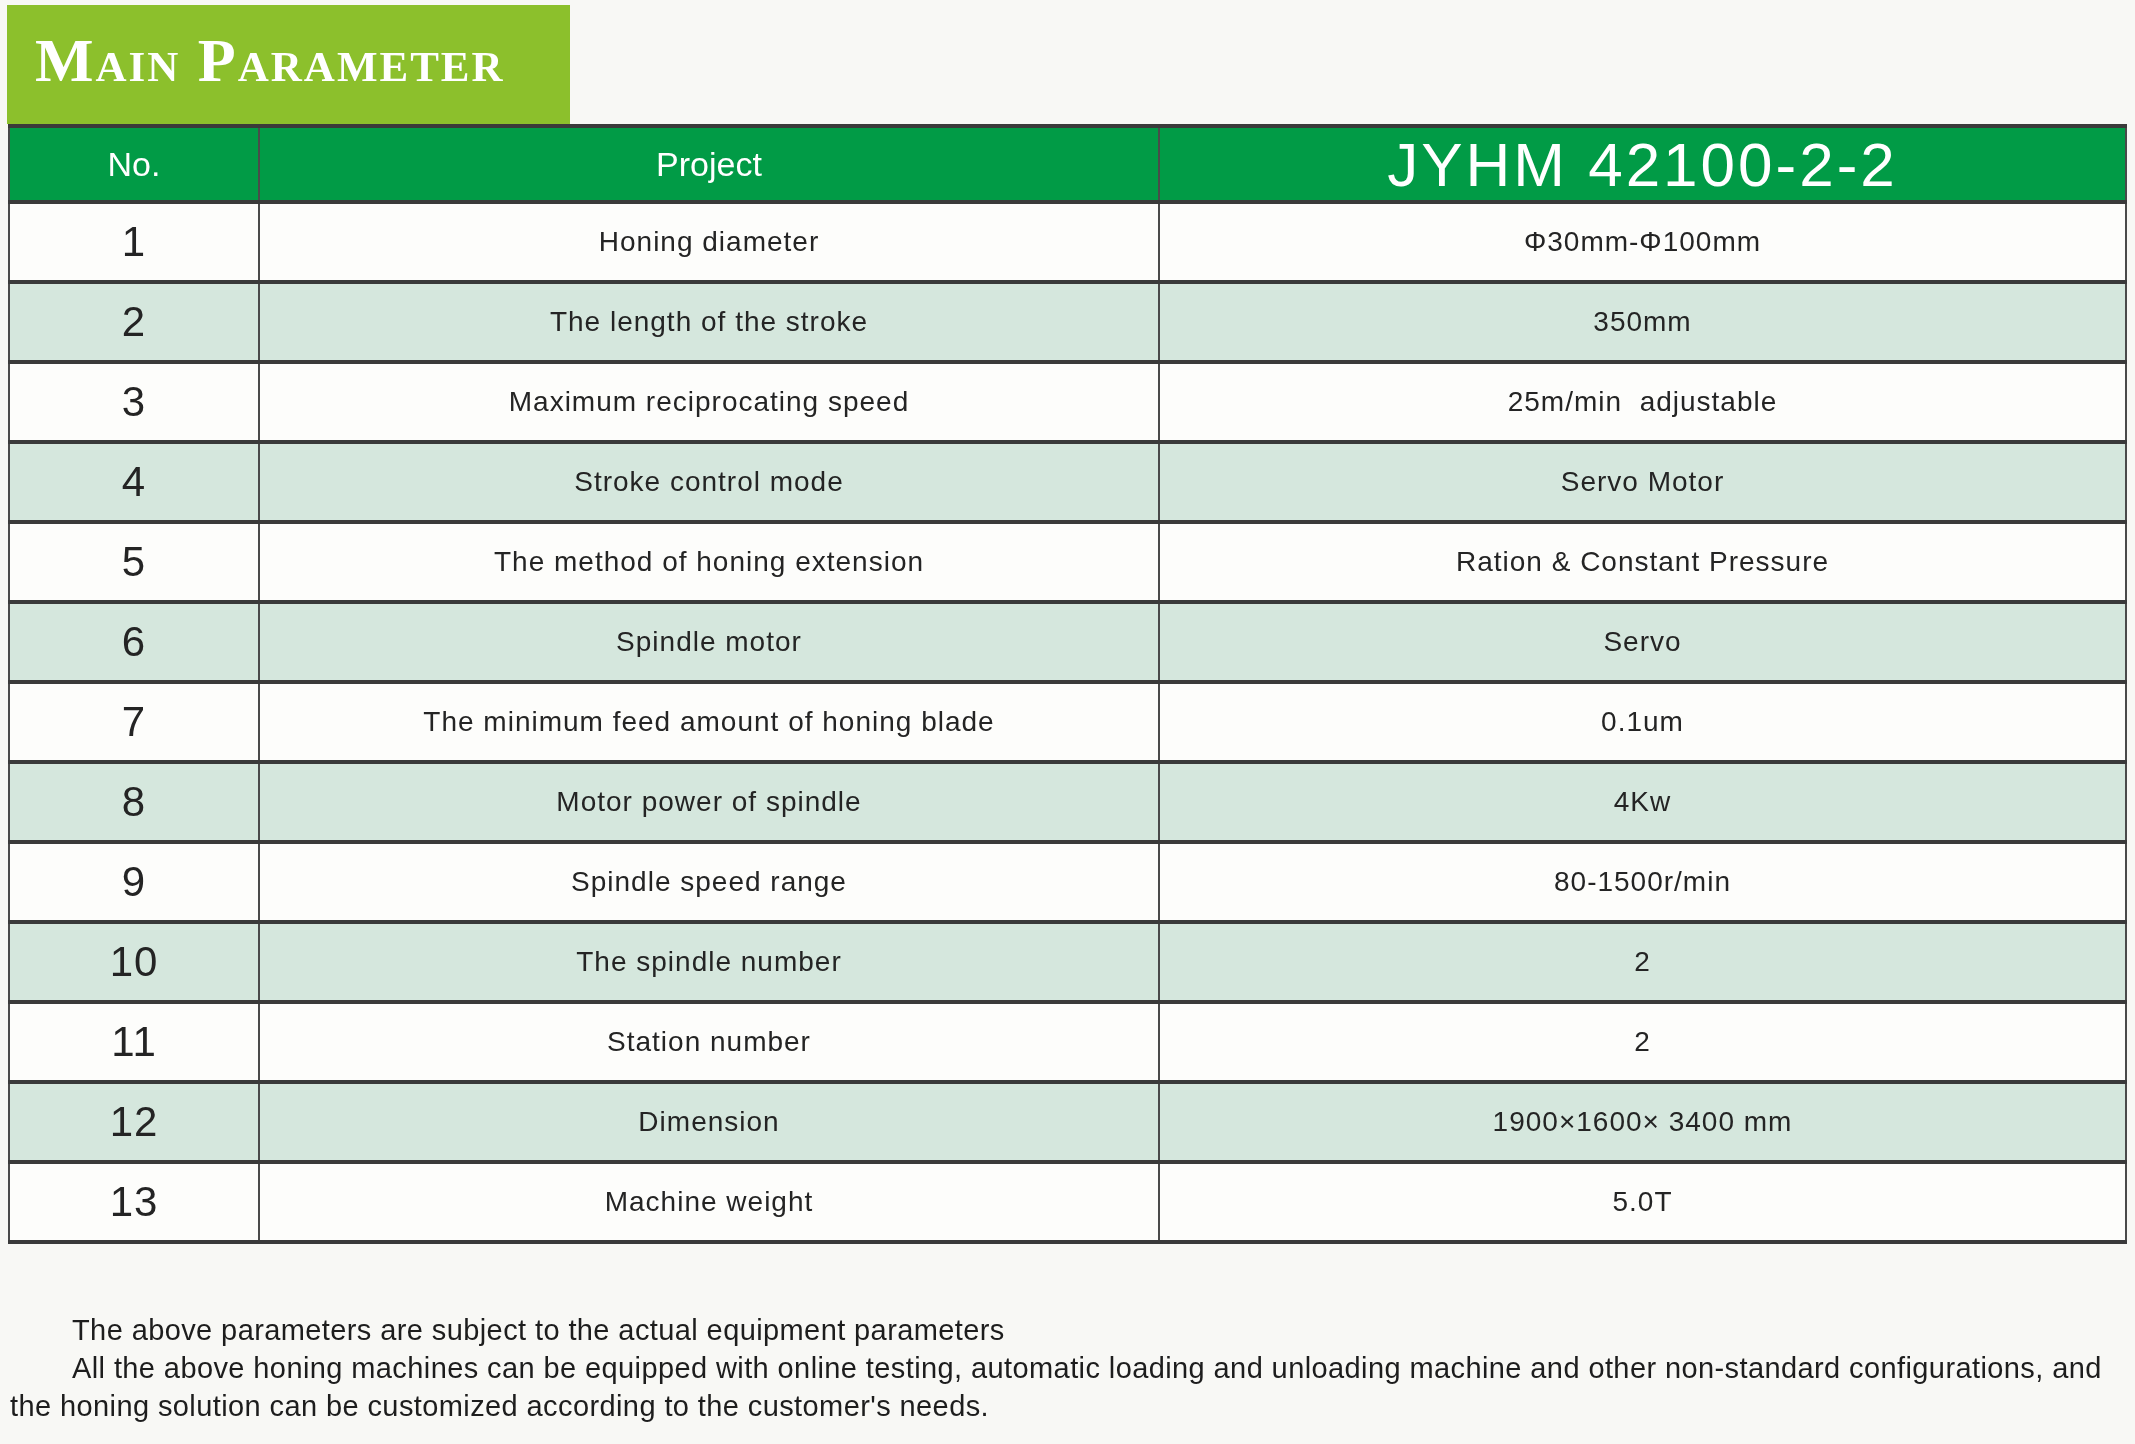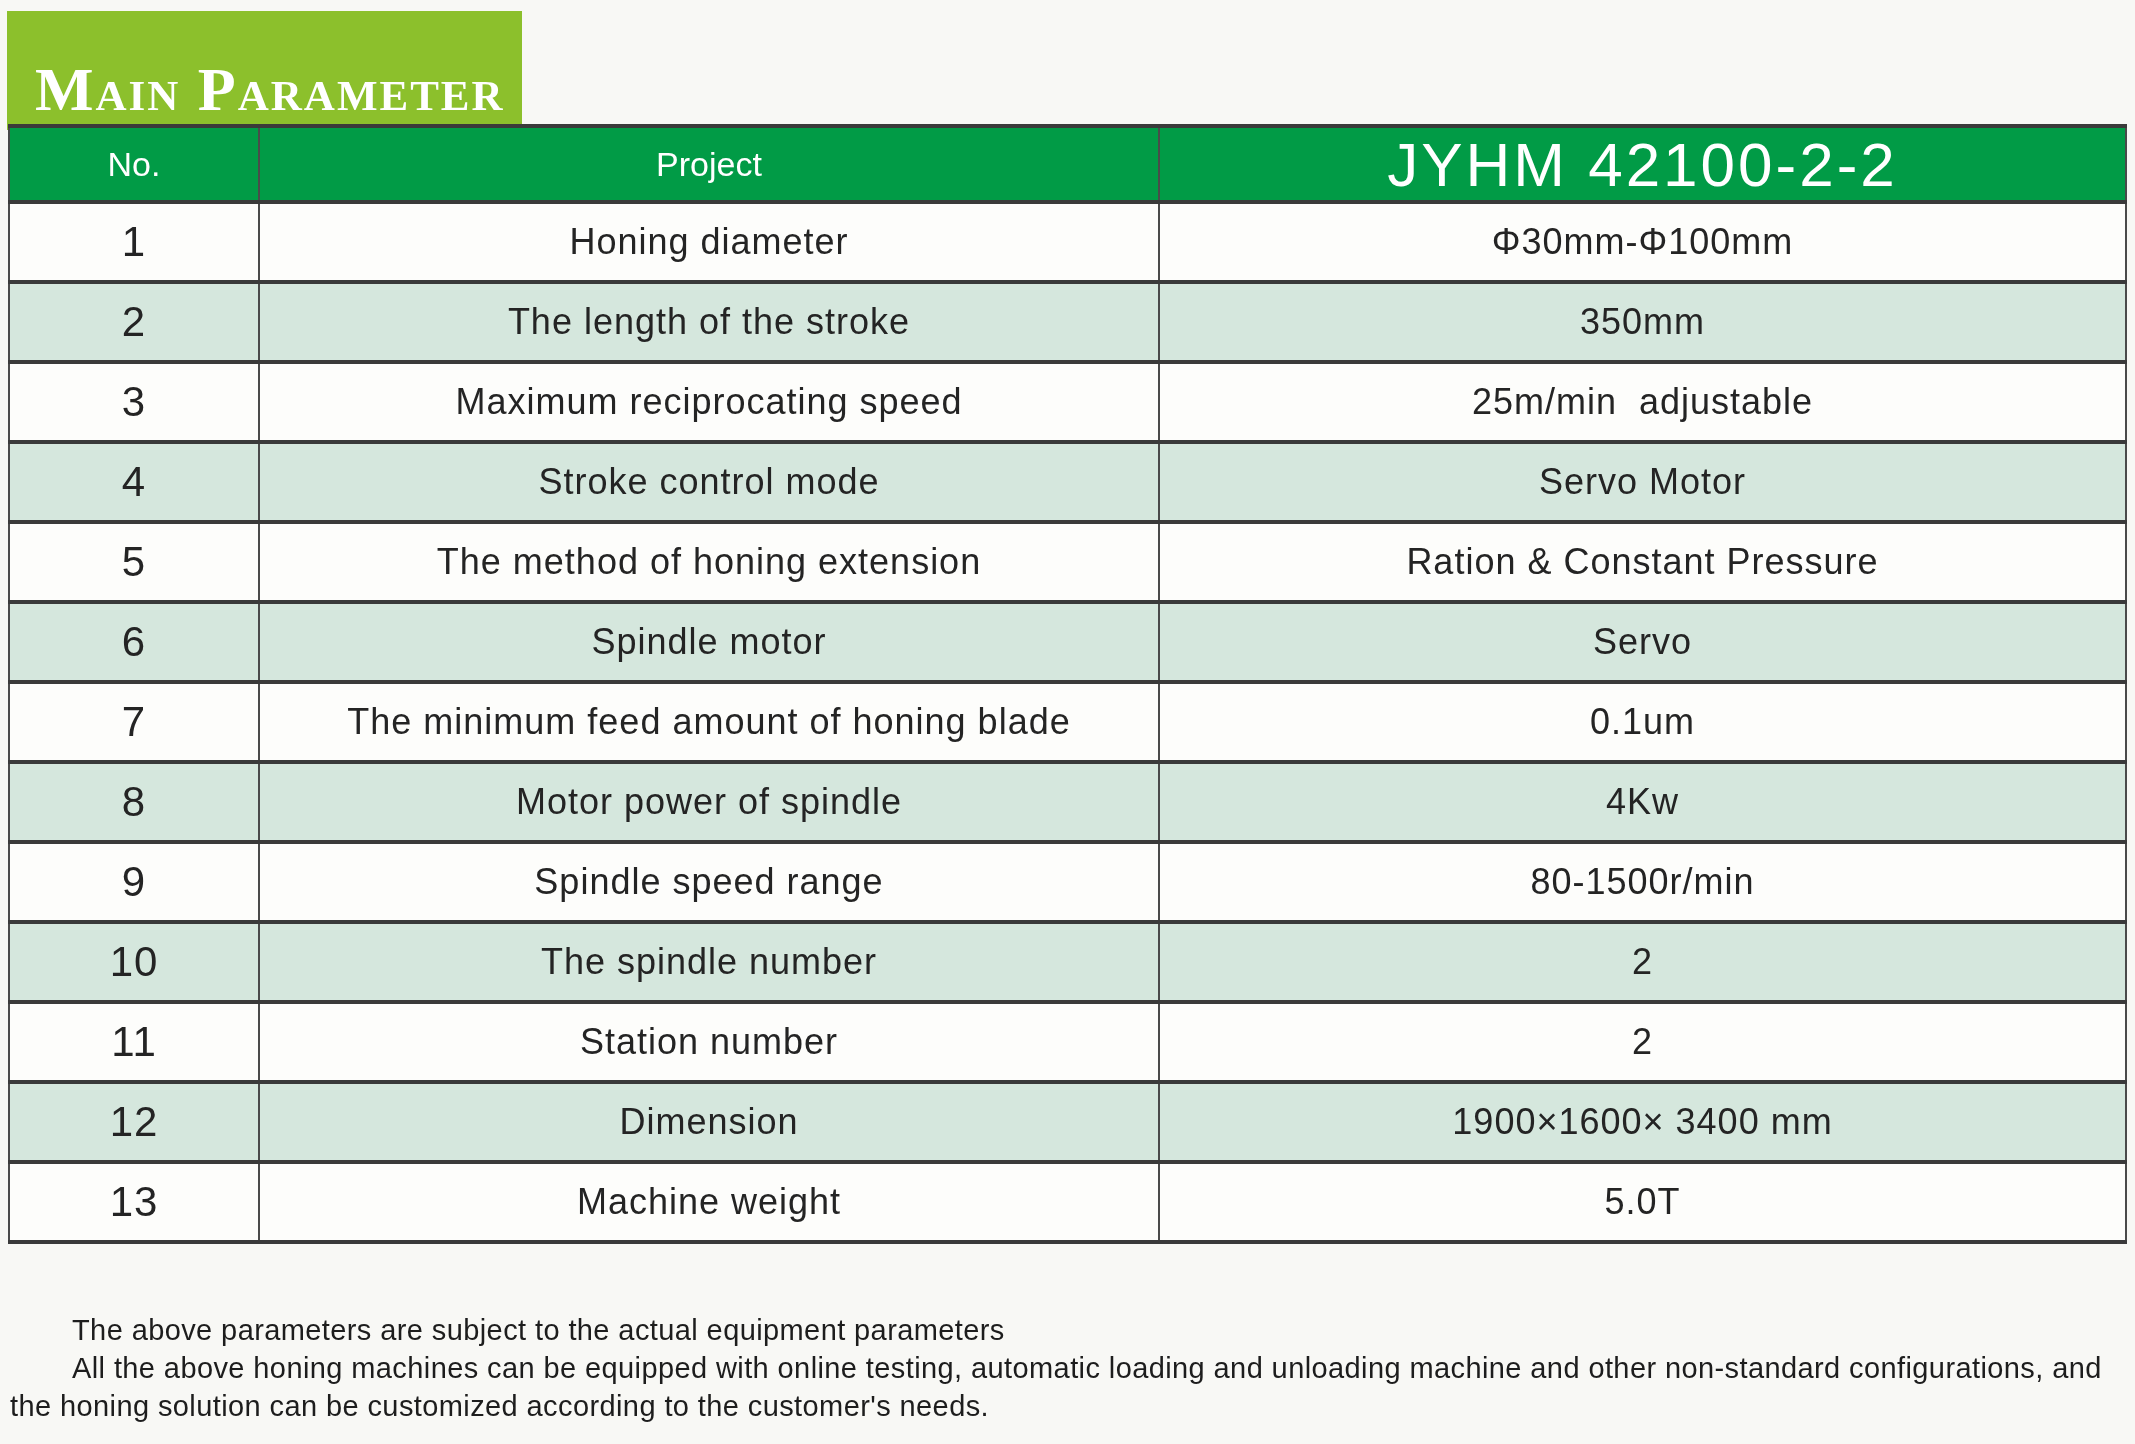--- a/index.html
+++ b/index.html
@@ -19,26 +19,26 @@
     height: 1444px;
     background: var(--page-bg);
     font-family: "Liberation Sans", sans-serif;
     color: var(--text-dark);
     position: relative;
     overflow: hidden;
   }
   .title-box {
     position: absolute;
     left: 7px;
-    top: 11px;
-    width: 515px;
+    top: 5px;
+    width: 563px;
     height: 119px;
     background: var(--title-bg);
     display: flex;
-    align-items: flex-end;
+    align-items: center;
     padding-left: 28px;
   }
   .title-text {
     font-family: "Liberation Serif", serif;
     font-variant: small-caps;
     font-weight: 600;
     font-size: 62px;
     letter-spacing: 2px;
     color: #ffffff;
     line-height: 1;
@@ -70,21 +70,21 @@
     font-weight: normal;
     font-size: 34px;
     height: 76px;
   }
   .spec thead th.model {
     font-size: 62px;
     letter-spacing: 3px;
   }
   .spec tbody td {
     background: var(--row-bg);
-    font-size: 36px;
+    font-size: 28px;
     height: 80px;
     letter-spacing: 1px;
   }
   .spec tbody tr.alt td { background: var(--row-alt-bg); }
   .spec tbody td.num { font-size: 42px; }
   .spec tbody td.value { white-space: pre-wrap; margin-left: 48px; }
   .notes {
     position: absolute;
     left: 10px;
     top: 1292px;

